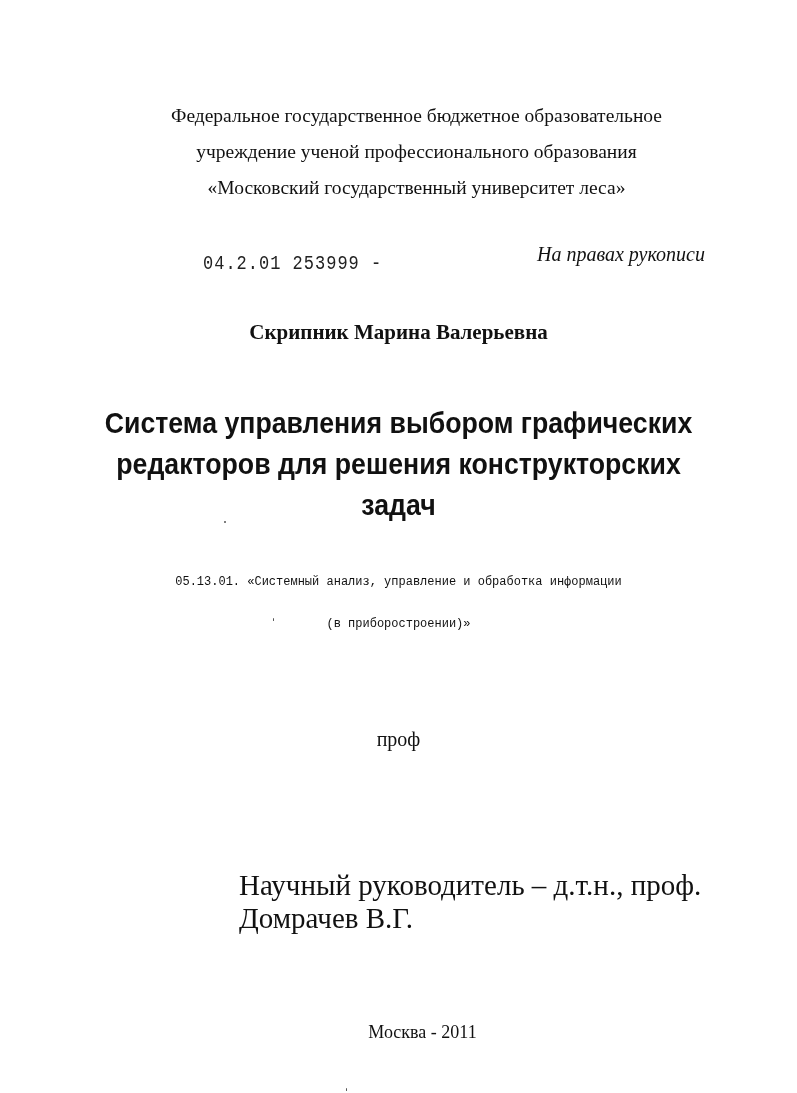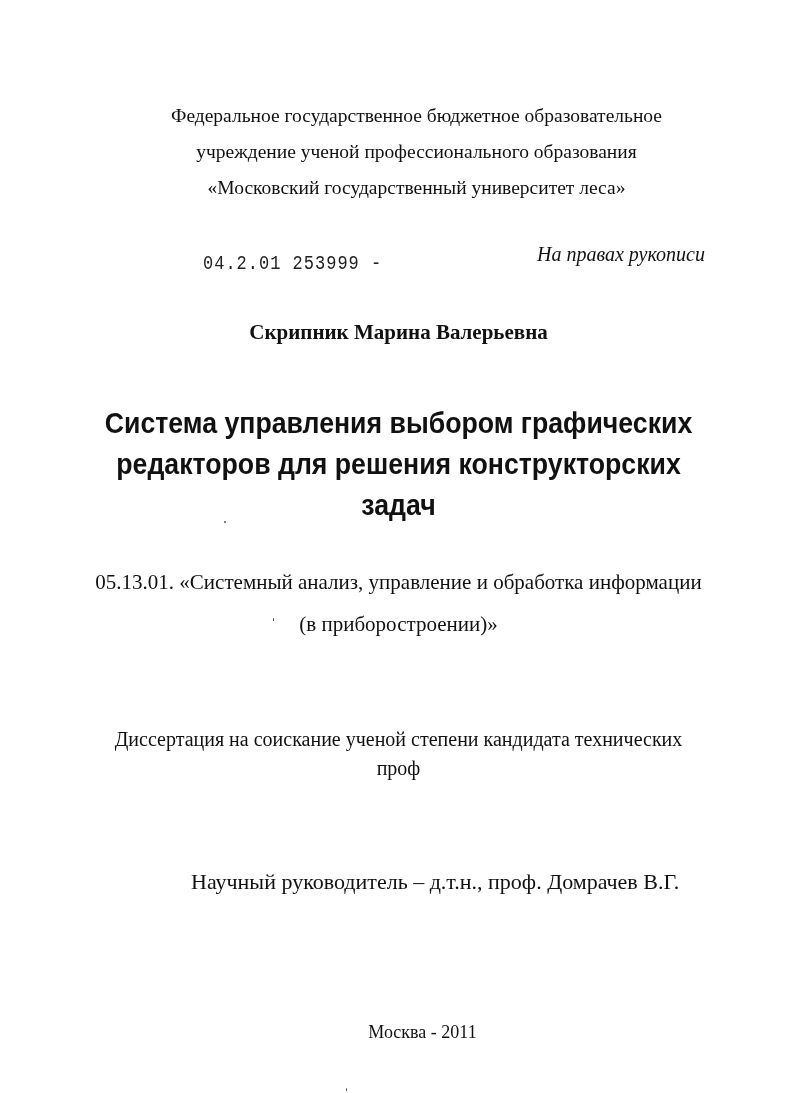--- a/index.html
+++ b/index.html
@@ -4,23 +4,23 @@
   <style>
     html, body { margin: 0; padding: 0; background: #ffffff; }
     body { width: 797px; height: 1093px; position: relative; overflow: hidden; color: #111; font-family: "Liberation Serif", serif; }
     .abs { position: absolute; }
     .center { left: 0; width: 797px; text-align: center; }
     .inst { font-size: 19.5px; line-height: 36px; }
     .stamp { font-family: "Liberation Mono", monospace; font-size: 17px; letter-spacing: 1px; transform: scaleY(1.15); transform-origin: left top; color: #222; }
     .rights { font-style: italic; font-size: 20px; }
     .author { font-weight: bold; font-size: 21px; }
     .title { font-family: "Liberation Sans", sans-serif; font-weight: bold; font-size: 29px; line-height: 41px; transform: scaleX(0.92); }
-    .spec { font-size: 21px; line-height: 42px; }
+    .spec { font-size: 12px; line-height: 42px; font-family: Liberation Mono, monospace; }
     .degree { font-size: 20px; line-height: 29px; }
-    .supervisor { font-size: 22px; }
+    .supervisor { font-size: 29px; margin-left: 48px; }
     .city { font-size: 18px; }
     .speck { width: 2px; height: 2px; background: #555; border-radius: 1px; }
   </style>
 </head>
 <body>
 
 <div class="abs center inst" style="top:98px;padding-left:18px;">
   <div>Федеральное государственное бюджетное образовательное</div>
   <div>учреждение ученой профессионального образования</div>
   <div>«Московский государственный университет леса»</div>
@@ -41,21 +41,20 @@
 <div class="abs speck" style="left:224px; top:521px;"></div>
 
 <div class="abs center spec" style="top:561px;">
   <div>05.13.01. «Системный анализ, управление и обработка информации</div>
   <div>(в приборостроении)»</div>
 </div>
 
 <div class="abs speck" style="left:273px; top:618px; width:1px; height:3px;"></div>
 
 <div class="abs center degree" style="top:725px;">
-  <div>Диссертация на соискание ученой степени кандидата технических</div>
   <div>проф</div>
 </div>
 
 <div class="abs supervisor" style="left:191px; top:869px;">Научный руководитель – д.т.н., проф. Домрачев В.Г.</div>
 
 <div class="abs center city" style="top:1022px;padding-left:24px;">Москва - 2011</div>
 
 <div class="abs speck" style="left:346px; top:1088px; width:1px; height:3px;"></div>
 
 </body></html>

